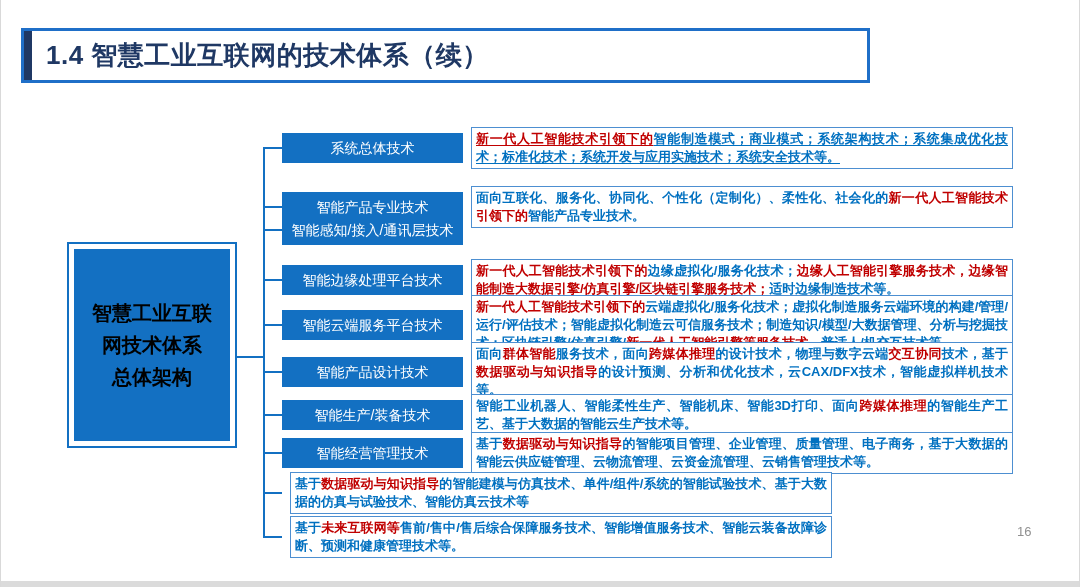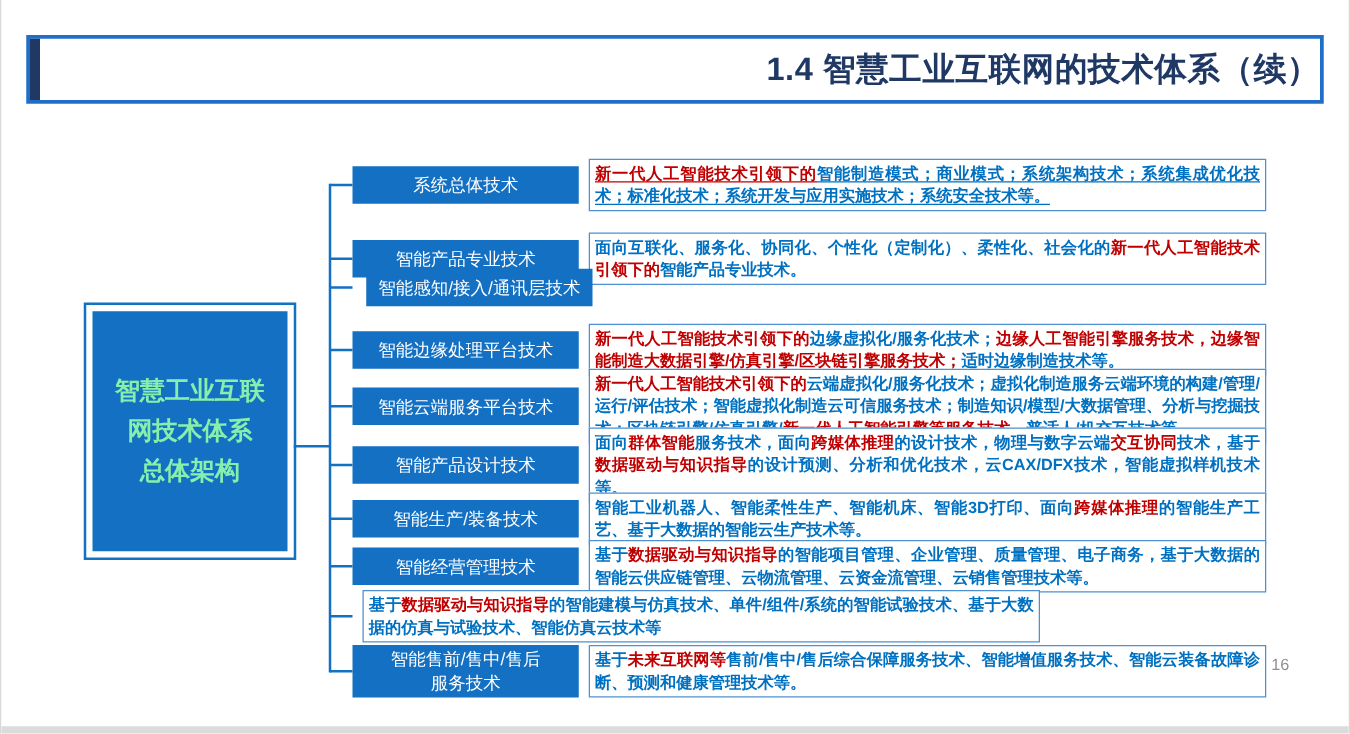--- a/index.html
+++ b/index.html
@@ -4,39 +4,39 @@
 <style>
   html,body{margin:0;padding:0;background:#f4f4f4;}
   .slide{
     position:relative;width:1080px;height:587px;background:#ffffff;
     font-family:"Liberation Sans","DejaVu Sans",sans-serif;
     overflow:hidden;border-left:1px solid #d9d9d9;border-right:1px solid #d9d9d9;
     box-sizing:border-box;
   }
   
   .title-box{
-    position:absolute;left:20px;top:28px;width:1038px;height:55px;
+    position:absolute;left:20px;top:28px;width:849px;height:55px;
     border:3px solid #1f6fc8;box-sizing:border-box;background:#fff;
-    display:flex;align-items:center;justify-content:flex-end;
+    display:flex;align-items:center;
   }
   .title-accent{position:absolute;left:0;top:0;bottom:0;width:8px;background:#1f3864;}
   .title-text{
     margin:0 0 0 22px;font-size:26px;font-weight:bold;color:#1f3864;letter-spacing:0.5px;
   }
   .subtitle{
     position:absolute;left:36px;top:92px;font-size:19px;font-weight:bold;color:#c00000;
     border-bottom:2px solid #c00000;padding:0 6px 2px 2px;display:inline-block;
   }
   
   .root-box{
     position:absolute;left:66px;top:242px;width:170px;height:206px;
     border:2px solid #1370c2;background:#fff;box-sizing:border-box;padding:5px;
   }
   .root-inner{
-    width:100%;height:100%;background:#1370c2;color:#86efac;
+    width:100%;height:100%;background:#1370c2;color:#000000;
     display:flex;flex-direction:column;align-items:center;justify-content:center;
     font-size:20px;font-weight:bold;line-height:1.6;text-align:center;
   }
   
   .connector-root{position:absolute;left:234px;top:356px;width:29px;height:2px;background:#1370c2;}
   .trunk{position:absolute;left:262px;top:147px;width:2px;height:391px;background:#1370c2;}
   
   .tech-row{
     position:absolute;left:263px;width:757px;
     display:flex;align-items:center;transform:translateY(-50%);
@@ -93,21 +93,21 @@
         <div class="row-text u"><span class="red">新一代人工智能技术引领下的</span><span class="blue">智能制造模式；商业模式；系统架构技术；系统集成优化技术；标准化技术；系统开发与应用实施技术；系统安全技术等。</span></div>
       </div>
       <div class="tech-row" style="top: 187px; margin-top: 20px;">
         <div class="tick"></div>
         <div class="row-label">
           <span>智能产品专业技术</span>
         </div>
         <div class="row-gap"></div>
         <div class="row-text"><span class="blue">面向互联化、服务化、协同化、个性化（定制化）、柔性化、社会化的</span><span class="red">新一代人工智能技术引领下的</span><span class="blue">智能产品专业技术。</span></div>
       </div>
-      <div class="tech-row" style="top: 230px; gap: 11px;">
+      <div class="tech-row" style="top: 230px;">
         <div class="tick"></div>
         <div class="row-label">
           <span>智能感知/接入/通讯层技术</span>
         </div>
         <div class="row-gap"></div>
       </div>
       <div class="tech-row" style="top: 280px;">
         <div class="tick"></div>
         <div class="row-label">
           <span>智能边缘处理平台技术</span>
@@ -147,24 +147,20 @@
         <div class="row-gap"></div>
         <div class="row-text"><span class="blue">基于</span><span class="red">数据驱动与知识指导</span><span class="blue">的智能项目管理、企业管理、质量管理、电子商务，基于大数据的智能云供应链管理、云物流管理、云资金流管理、云销售管理技术等。</span></div>
       </div>
       <div class="tech-row" style="top: 493px;">
         <div class="tick"></div>
         <div class="row-gap"></div>
         <div class="row-text"><span class="blue">基于</span><span class="red">数据驱动与知识指导</span><span class="blue">的智能建模与仿真技术、单件/组件/系统的智能试验技术、基于大数据的仿真与试验技术、智能仿真云技术等</span></div>
       </div>
       <div class="tech-row" style="top: 537px;">
         <div class="tick"></div>
-        <div class="row-label">
-          <span>智能售前/售中/售后</span>
-          <span>服务技术</span>
-        </div>
         <div class="row-gap"></div>
         <div class="row-text"><span class="blue">基于</span><span class="red">未来互联网等</span><span class="blue">售前/售中/售后综合保障服务技术、智能增值服务技术、智能云装备故障诊断、预测和健康管理技术等。</span></div>
       </div>
     </div>
 
   <div class="page-number">16</div>
   <div class="bottom-bar"></div>
 </div>
 
 </body></html>

